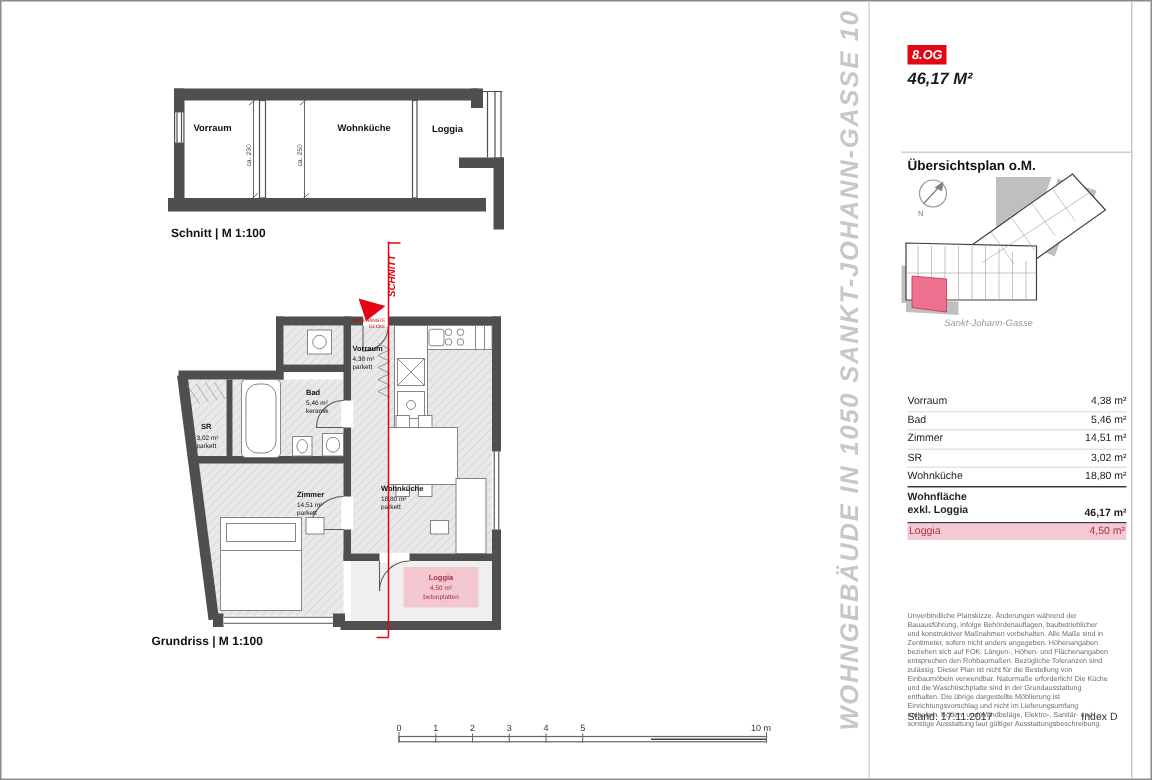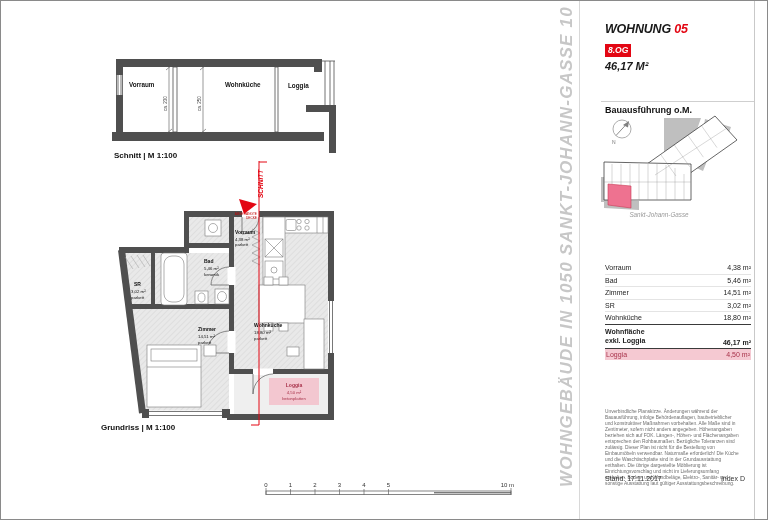--- a/index.html
+++ b/index.html
@@ -291,27 +291,26 @@
       </g>
       <text x="658" y="216" text-anchor="middle" font-size="6.3" font-style="italic" fill="#9a9a9a">Sankt-Johann-Gasse</text>
     </g>
   </svg>
 
   <div class="vbanner">WOHNGEBÄUDE IN 1050 SANKT-JOHANN-GASSE 10</div>
   <div class="vline l1"></div>
   <div class="vline l2"></div>
 
   <div class="hdr">
-    <div class="t1"><span>WOHNUNG</span> <span class="red">05</span></div>
     <div class="badge">8.OG</div>
     <div class="t2">46,17 M²</div>
   </div>
 
   <div class="hdiv"></div>
-  <div class="ovtitle">Bauausführung o.M.</div>
+  <div class="ovtitle">Übersichtsplan o.M.</div>
 
   <div class="rtable">
     <div class="r">
         <span>Vorraum</span>
         <span>4,38 m²</span>
       </div>
     <div class="r">
         <span>Bad</span>
         <span>5,46 m²</span>
       </div>

